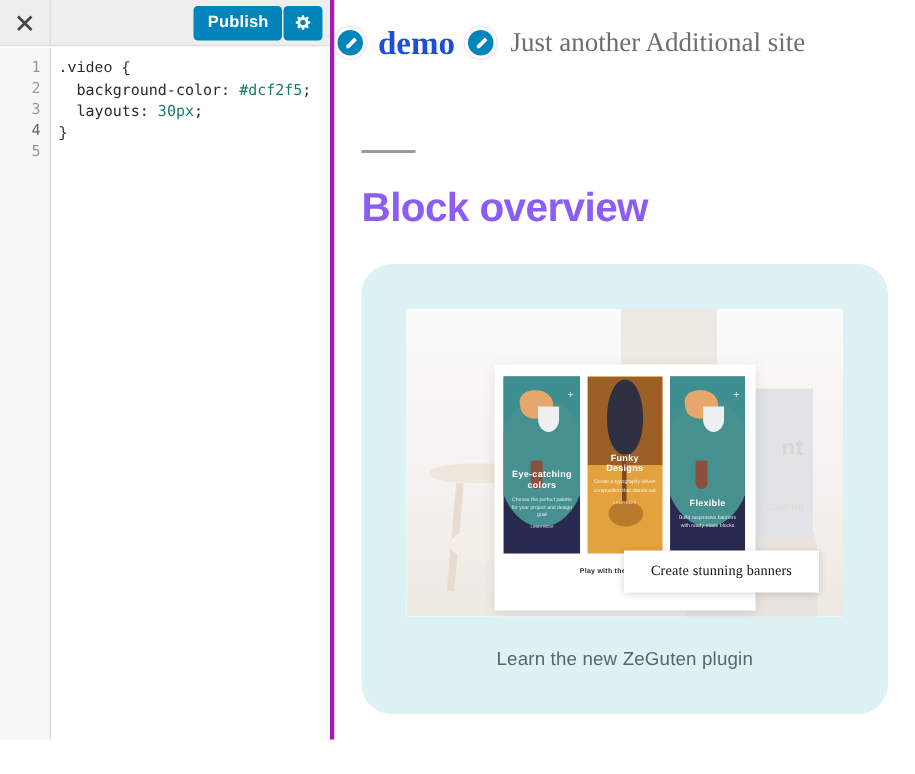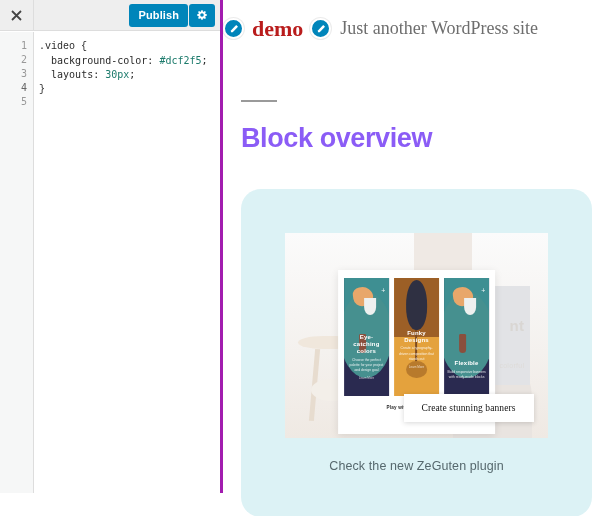--- a/index.html
+++ b/index.html
@@ -208,21 +208,21 @@
     align-items: center;
     justify-content: center;
     flex: 0 0 21px;
   }
   .shortcut-pencil.clipped {
     margin-left: -12px;
   }
   .site-title {
     font-family: "Liberation Serif", serif;
     font-size: 22px;
-    color: #b91c1c;
+    color: #1d4ed8;
     margin: 0 7px 0 8px;
     white-space: nowrap;
   }
   .site-tagline {
     font-family: "Liberation Serif", serif;
     font-size: 18px;
     color: #6e6e6e;
     margin-left: 9px;
     white-space: nowrap;
   }
@@ -240,23 +240,23 @@
     font-weight: 700;
     color: #8b5cf6;
     letter-spacing: -.4px;
     margin: 21px 0 0 0;
     line-height: 1.15;
   }
 
   
   .video {
     background-color: #dcf2f5;
-    padding: 44px;
+    padding: 30px;
     border-radius: 20px;
-    margin-top: 35px;
+    margin-top: 22px;
   }
   .video-frame {
     position: relative;
     width: 100%;
     height: 205px;
     background: #ffffff;
     overflow: hidden;
   }
 
   
@@ -563,21 +563,21 @@
         <svg width="10" height="10" viewBox="0 0 16 16" aria-hidden="true">
           <path fill="#ffffff" d="M11.5 1.6 14.4 4.5 5.9 13 3 13.1 3.1 10.2z"></path>
         </svg>
       </div>
       <h1 class="site-title">demo</h1>
       <div class="shortcut-pencil">
         <svg width="10" height="10" viewBox="0 0 16 16" aria-hidden="true">
           <path fill="#ffffff" d="M11.5 1.6 14.4 4.5 5.9 13 3 13.1 3.1 10.2z"></path>
         </svg>
       </div>
-      <div class="site-tagline">Just another WordPress site</div>
+      <div class="site-tagline">Just another Additional site</div>
     </header>
 
     <div class="site-body">
 
       <div class="entry-rule"></div>
       <h2 class="entry-title">Block overview</h2>
 
       <figure class="video">
         <div class="video-frame">
 
@@ -637,18 +637,18 @@
                 </div>
               </div>
 
             </div>
             <div class="sheet-caption">Play with the layouts and</div>
           </div>
 
           <div class="cta-box">Create stunning banners</div>
         </div>
 
-        <figcaption class="video-caption">Check the new ZeGuten plugin</figcaption>
+        <figcaption class="video-caption">Learn the new ZeGuten plugin</figcaption>
       </figure>
 
     </div>
   </main>
 </div>
 
 </body></html>

